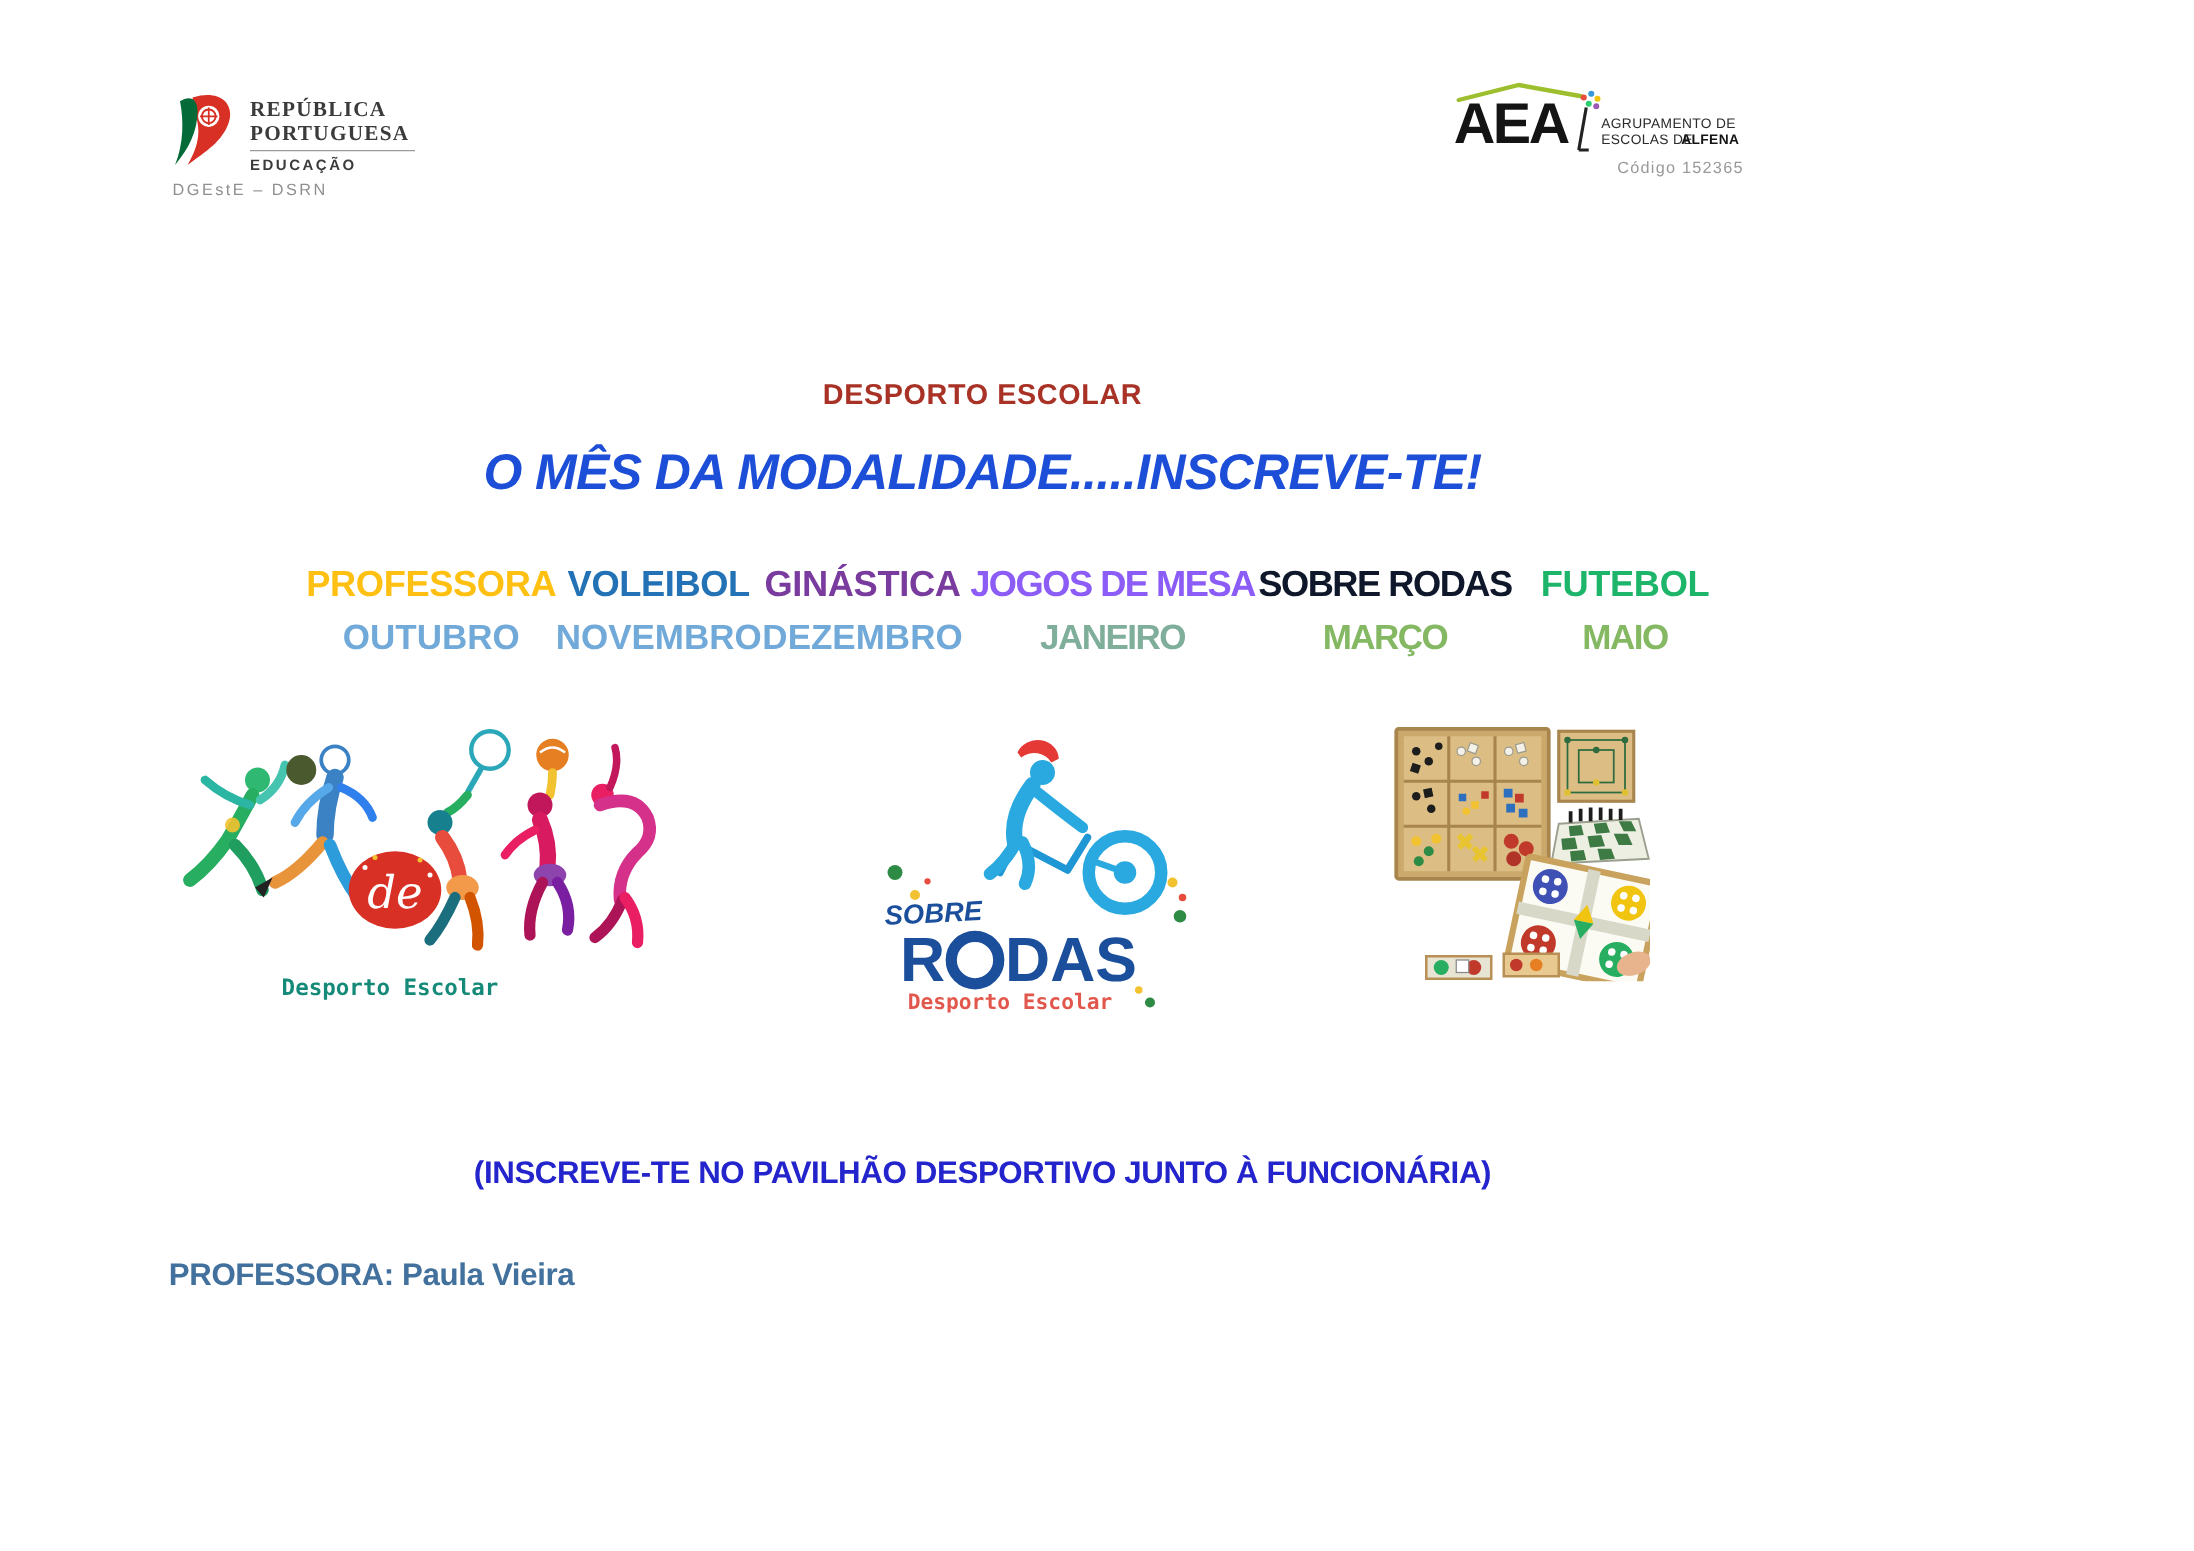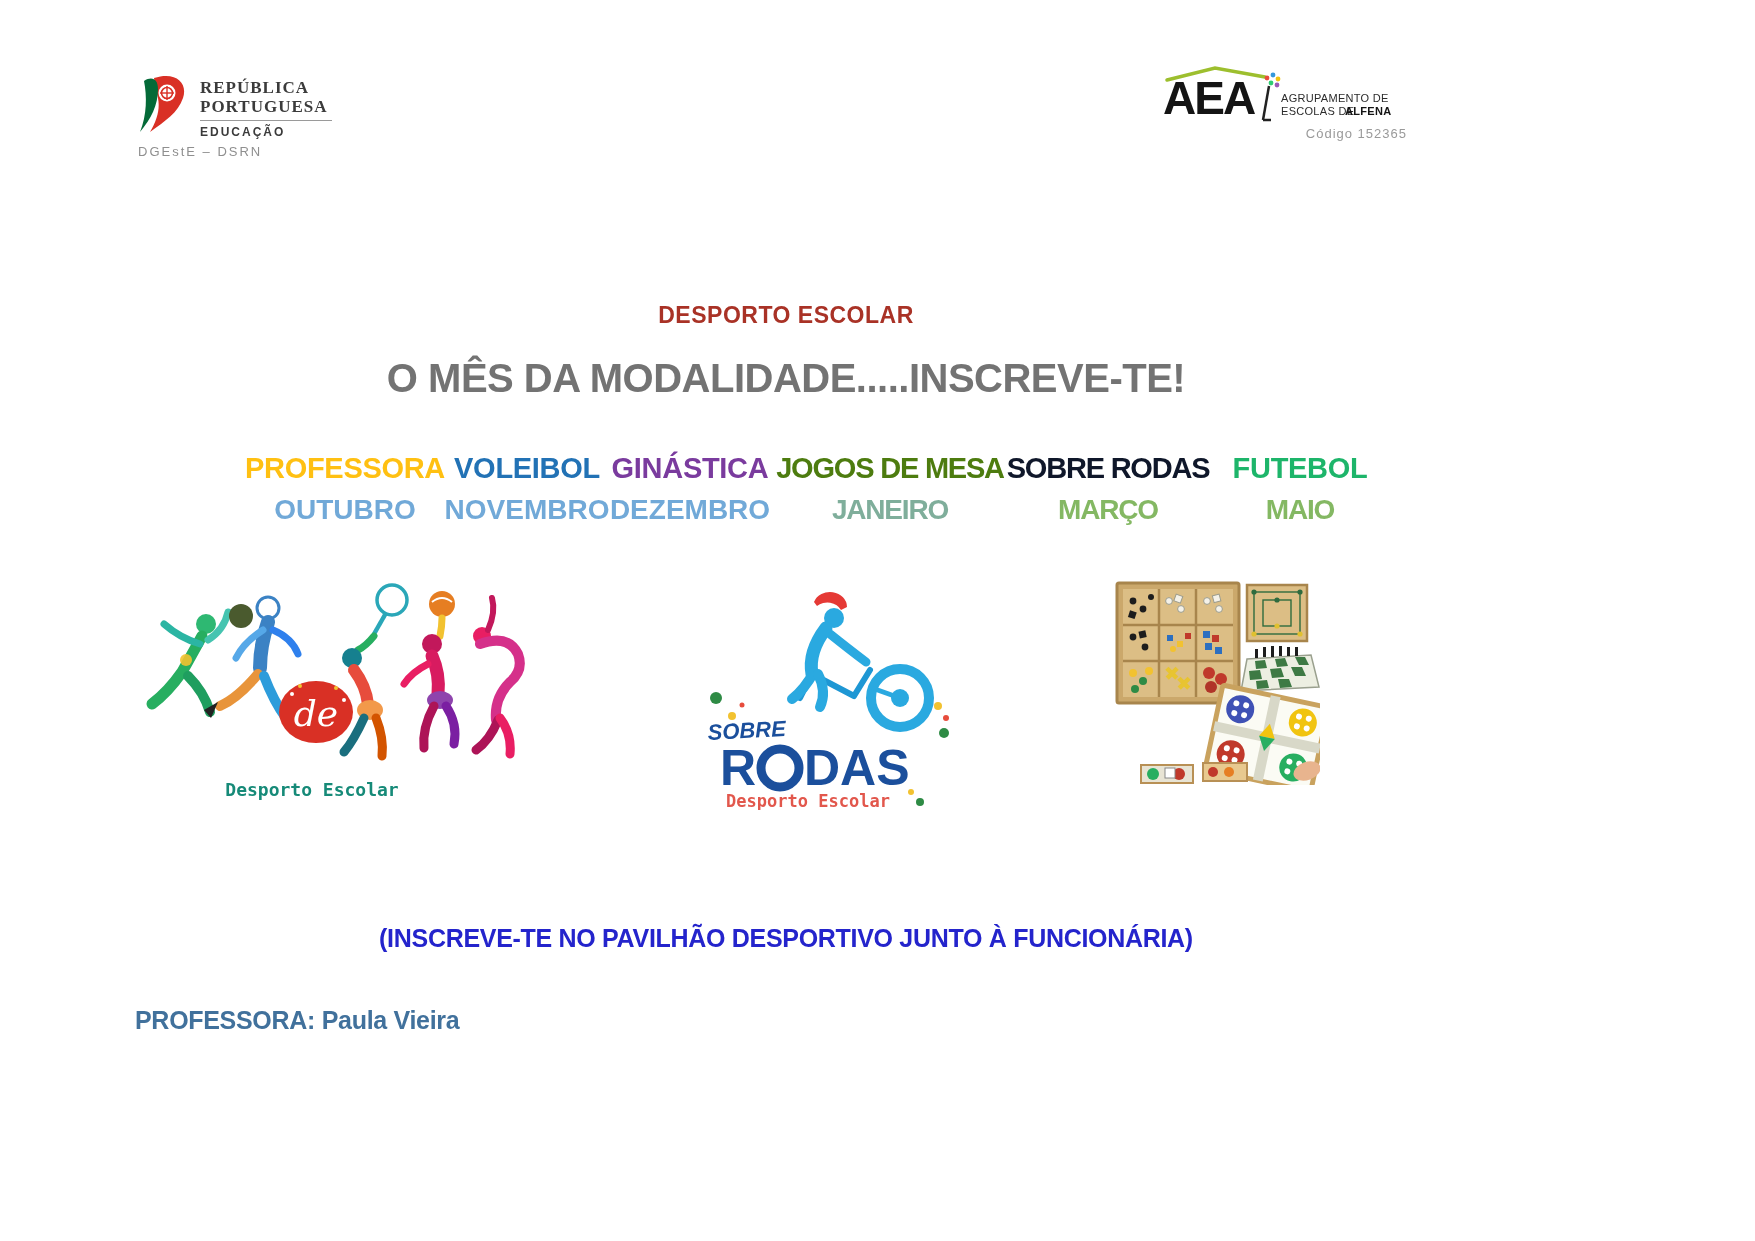--- a/index.html
+++ b/index.html
@@ -10,21 +10,21 @@
   .gov-logo{position:absolute;left:138px;top:72px;width:260px;height:90px;}
   .gov-flag{position:absolute;left:0;top:2px;}
   .gov-text{position:absolute;left:62px;top:6px;font-family:"Liberation Serif",serif;
             color:#3b3b3b;font-weight:bold;font-size:17px;line-height:19px;letter-spacing:1px;}
   .gov-rule{position:absolute;left:62px;top:48px;width:132px;height:1px;background:#9a9a9a;}
   .gov-dept{position:absolute;left:62px;top:53px;font-size:12px;font-weight:bold;
             color:#3b3b3b;letter-spacing:2px;}
   .gov-sub{position:absolute;left:0px;top:72px;font-size:13px;color:#8f8f8f;letter-spacing:2px;}
 
   .school-logo{position:absolute;left:1163px;top:64px;width:250px;height:90px;}
-  .school-code{position:absolute;right:6px;top:62px;font-size:13px;color:#9a9a9a;letter-spacing:1px;}
+  .school-code{position:absolute;right:18px;top:62px;font-size:13px;color:#9a9a9a;letter-spacing:1px;}
 
   
   .center-band{position:absolute;left:0;width:1572px;text-align:center;}
   .title{top:178px;font-size:98px;font-weight:bold;white-space:nowrap;}
   .title span{display:inline-block;transform:scaleX(0.84);letter-spacing:-1px;
        text-shadow:-2px -2px 0 #ffffff,2px -2px 0 #ffffff,-2px 2px 0 #ffffff,2px 2px 0 #ffffff,
                    6px 7px 0 #AEC0E8;}
   .subtitle{top:302px;font-size:23px;font-weight:bold;letter-spacing:0.5px;}
   .headline{top:356px;font-size:40px;font-weight:bold;letter-spacing:-0.5px;white-space:nowrap;}
 
@@ -80,36 +80,36 @@
         <circle cx="114" cy="21" r="2.4" fill="#9B59B6"></circle>
       </g>
       <text x="118" y="38" font-size="11" fill="#2b2b2b" letter-spacing="0.3">AGRUPAMENTO DE</text>
       <text x="118" y="51" font-size="11" fill="#2b2b2b" letter-spacing="0.3">ESCOLAS DE</text>
       <text x="182" y="51" font-size="11" font-weight="bold" fill="#141414" letter-spacing="0.3">ALFENA</text>
     </svg>
     <div class="school-code">Código 152365</div>
   </div>
 
   <div class="center-band subtitle" style="color: rgb(169, 50, 38);">DESPORTO ESCOLAR</div>
-  <div class="center-band headline" style="color: #737373;">O MÊS DA MODALIDADE.....INSCREVE-TE!</div>
+  <div class="center-band headline" style="color: #1d4ed8; font-style: italic;">O MÊS DA MODALIDADE.....INSCREVE-TE!</div>
 
   <div class="mod-col" style="left:345px">
     <div class="mod-sport" style="color: rgb(255, 192, 18);">PROFESSORA</div>
     <div class="mod-month" style="color: rgb(113, 169, 216);">OUTUBRO</div>
   </div>
   <div class="mod-col" style="left:527px">
     <div class="mod-sport" style="color: rgb(34, 114, 181);">VOLEIBOL</div>
     <div class="mod-month" style="color: rgb(113, 169, 216);">NOVEMBRO</div>
   </div>
   <div class="mod-col" style="left:690px">
     <div class="mod-sport" style="color: rgb(122, 59, 158);">GINÁSTICA</div>
     <div class="mod-month" style="color: rgb(113, 169, 216);">DEZEMBRO</div>
   </div>
   <div class="mod-col" style="left:890px">
-    <div class="mod-sport narrow" style="color: #4d7c0f;">JOGOS DE MESA</div>
+    <div class="mod-sport narrow" style="color: #8b5cf6;">JOGOS DE MESA</div>
     <div class="mod-month narrow" style="color: rgb(127, 174, 155);">JANEIRO</div>
   </div>
   <div class="mod-col" style="left:1108px">
     <div class="mod-sport narrow" style="color: #0f172a;">SOBRE RODAS</div>
     <div class="mod-month narrow" style="color: rgb(132, 184, 99);">MARÇO</div>
   </div>
   <div class="mod-col" style="left:1300px">
     <div class="mod-sport" style="color: rgb(29, 181, 106);">FUTEBOL</div>
     <div class="mod-month narrow" style="color: rgb(132, 184, 99);">MAIO</div>
   </div>

